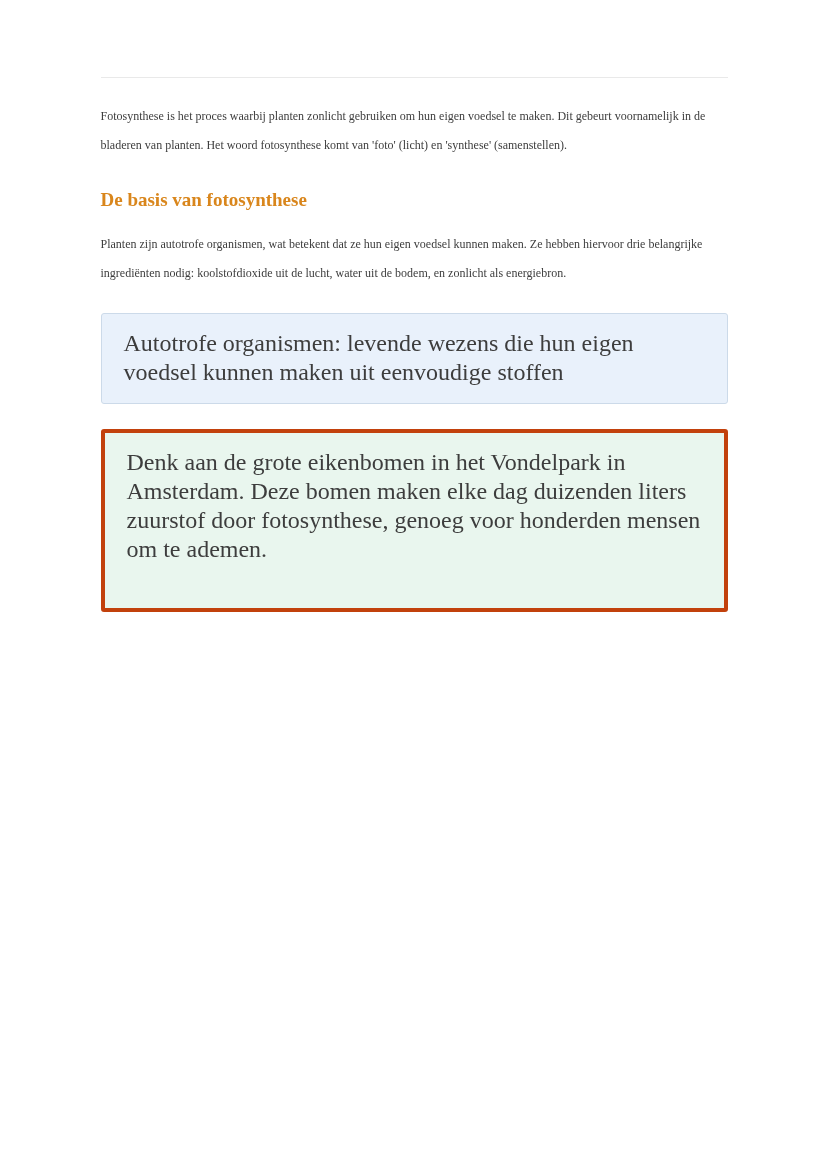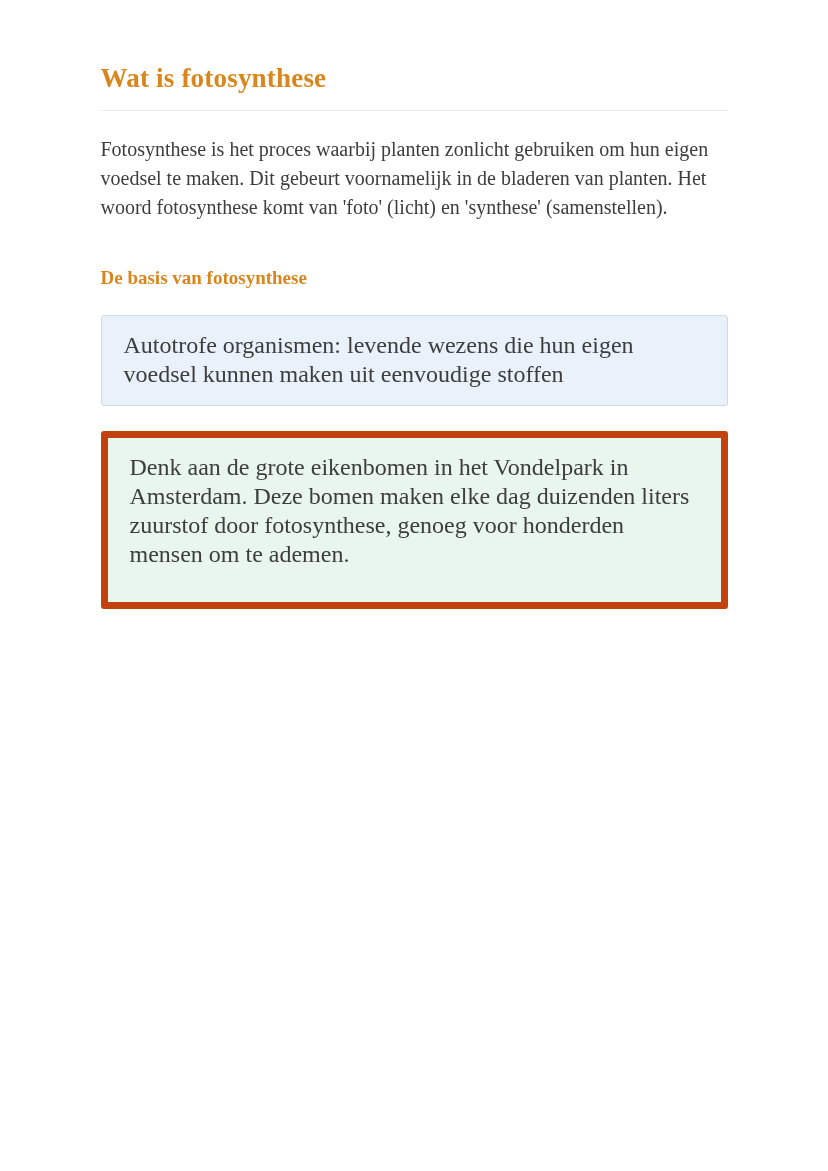--- a/index.html
+++ b/index.html
@@ -35,32 +35,32 @@
     letter-spacing: 0.2px;
   }
 
   .divider {
     border: none;
     border-top: 1px solid #e9e9e9;
     margin-top: 15px;
   }
 
   p.body-text {
-    font-size: 20px;
+    font-size: 12px;
     line-height: 29px;
     color: #3d3d3d;
     margin-top: 24px;
   }
 
   h2.section-heading {
     font-size: 19px;
     line-height: 24px;
     font-weight: bold;
     color: #d9861c;
-    margin-top: 44px;
+    margin-top: 28px;
   }
 
   h2.section-heading + p.body-text {
     margin-top: 18px;
   }
 
   .callout {
     margin-top: 25px;
     border-radius: 3px;
     padding: 15px 22px 16px 22px;
@@ -69,38 +69,38 @@
     color: #3d3d3d;
   }
 
   .callout.definition {
     background: #e9f1fb;
     border: 1px solid #ccdae9;
   }
 
   .callout.example {
     background: #e9f6ee;
-    border: 7px solid #c2410c;
-    padding-bottom: 33px;
+    border: 4px solid #c2410c;
+    padding-bottom: 44px;
   }
 </style>
 </head>
 <body>
 
 <div class="page">
   <div class="content">
 
-    <h1 class="doc-title">Wat is fotosynthese</h1>
 
     <hr class="divider">
 
     <p class="body-text">Fotosynthese is het proces waarbij planten zonlicht gebruiken om hun eigen voedsel te maken. Dit gebeurt voornamelijk in de bladeren van planten. Het woord fotosynthese komt van 'foto' (licht) en 'synthese' (samenstellen).</p>
 
     <h2 class="section-heading">De basis van fotosynthese</h2>
 
+    <p class="body-text">Planten zijn autotrofe organismen, wat betekent dat ze hun eigen voedsel kunnen maken. Ze hebben hiervoor drie belangrijke ingrediënten nodig: koolstofdioxide uit de lucht, water uit de bodem, en zonlicht als energiebron.</p>
 
     <div class="callout definition">
       <span>Autotrofe organismen: levende wezens die hun eigen voedsel kunnen maken uit eenvoudige stoffen</span>
     </div>
 
 
     <div class="callout example">
       <span>Denk aan de grote eikenbomen in het Vondelpark in Amsterdam. Deze bomen maken elke dag duizenden liters zuurstof door fotosynthese, genoeg voor honderden mensen om te ademen.</span>
     </div>
 

